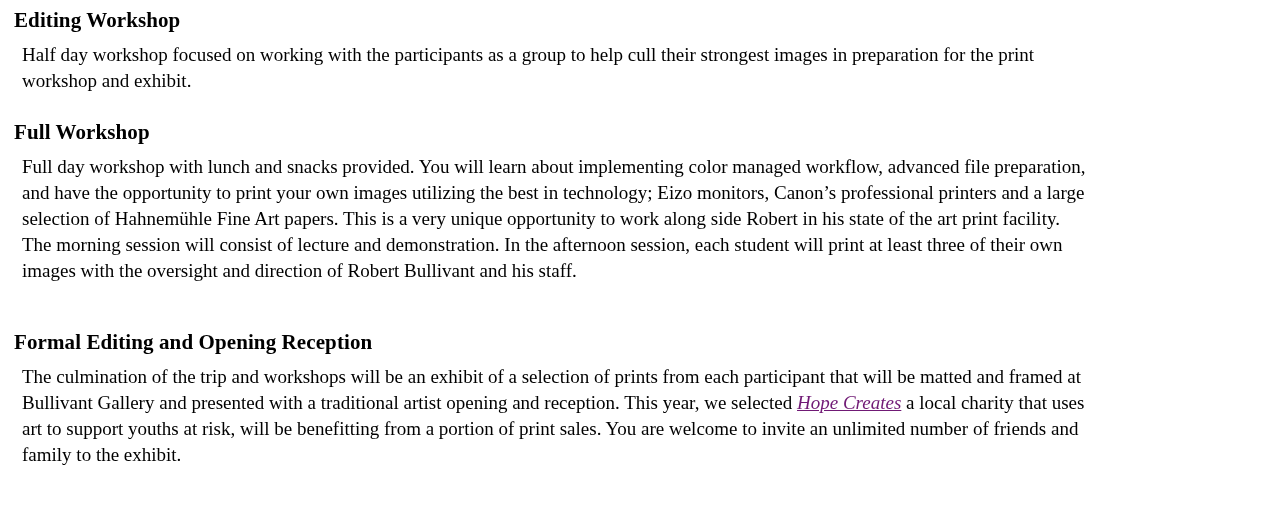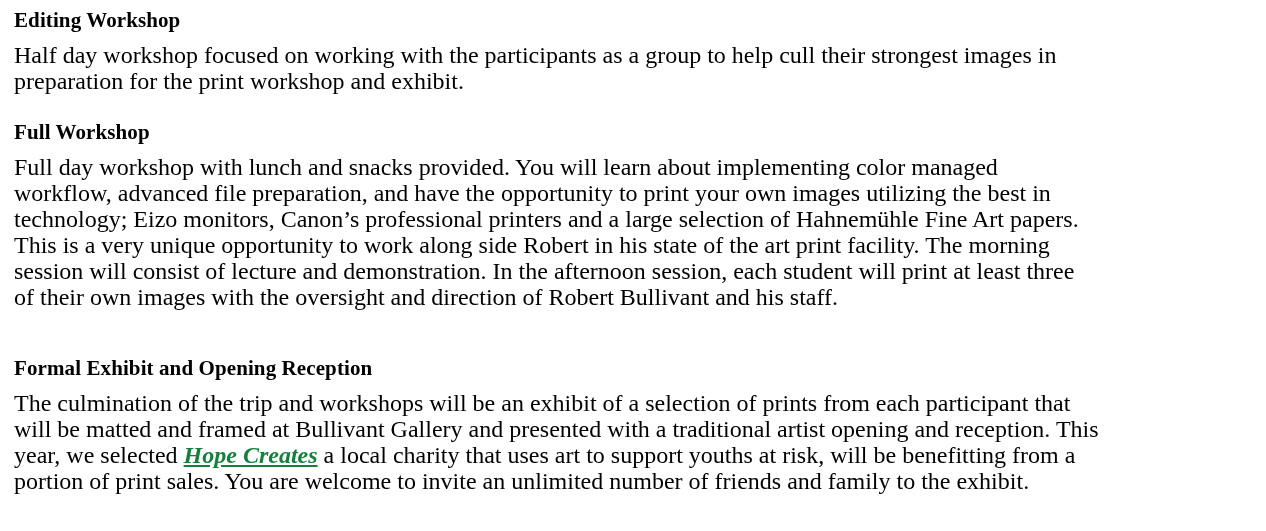--- a/index.html
+++ b/index.html
@@ -20,54 +20,54 @@
     padding: 8px 28px 0 14px;
   }
   h2.section-title {
     font-size: 21px;
     font-weight: bold;
     margin: 0 0 10px 0;
     line-height: 1.15;
     letter-spacing: 0.1px;
   }
   p.body-text {
-    font-size: 24px;
+    font-size: 19px;
     line-height: 26px;
-    margin: 0;
+    margin: 8px;
     text-align: left;
   }
   .block {
     margin-bottom: 26px;
   }
   .block.spaced {
     margin-bottom: 46px;
   }
   .block.last {
     margin-bottom: 0;
   }
   a.inline-link {
-    color: #15803d;
-    font-weight: bold;
+    color: #701a75;
+    font-weight: normal;
     font-style: italic;
     text-decoration: underline;
   }
 </style>
 </head>
 <body>
 
 <div class="page">
 
   <section class="block">
     <h2 class="section-title">Editing Workshop</h2>
     <p class="body-text">Half day workshop focused on working with the participants as a group to help cull their strongest images in preparation for the print workshop and exhibit.</p>
   </section>
 
   <section class="block spaced">
     <h2 class="section-title">Full Workshop</h2>
     <p class="body-text">Full day workshop with lunch and snacks provided. You will learn about implementing color managed workflow, advanced file preparation, and have the opportunity to print your own images utilizing the best in technology; Eizo monitors, Canon’s professional printers and a large selection of Hahnemühle Fine Art papers. This is a very unique opportunity to work along side Robert in his state of the art print facility. The morning session will consist of lecture and demonstration. In the afternoon session, each student will print at least three of their own images with the oversight and direction of Robert Bullivant and his staff.</p>
   </section>
 
   <section class="block last">
-    <h2 class="section-title">Formal Exhibit and Opening Reception</h2>
+    <h2 class="section-title">Formal Editing and Opening Reception</h2>
     <p class="body-text"><span>The culmination of the trip and workshops will be an exhibit of a selection of prints from each participant that will be matted and framed at Bullivant Gallery and presented with a traditional artist opening and reception. This year, we selected </span><a class="inline-link" href="#">Hope Creates</a><span> a local charity that uses art to support youths at risk, will be benefitting from a portion of print sales. You are welcome to invite an unlimited number of friends and family to the exhibit.</span></p>
   </section>
 
 </div>
 
 </body></html>

